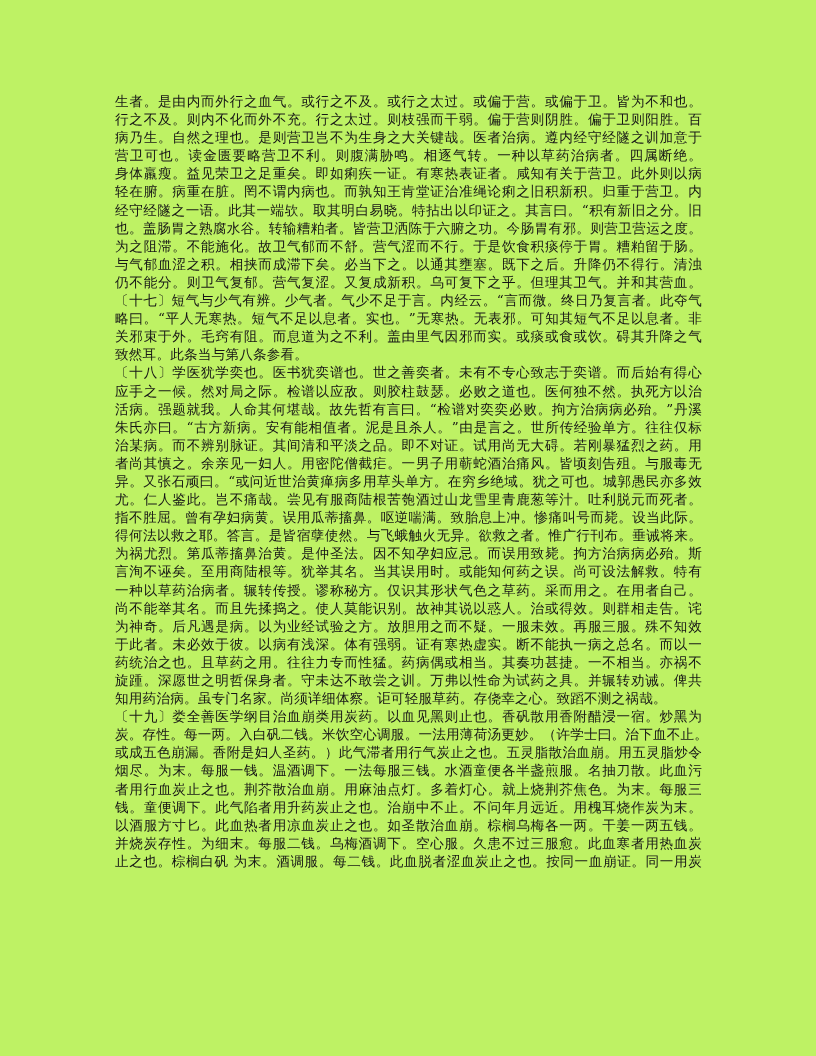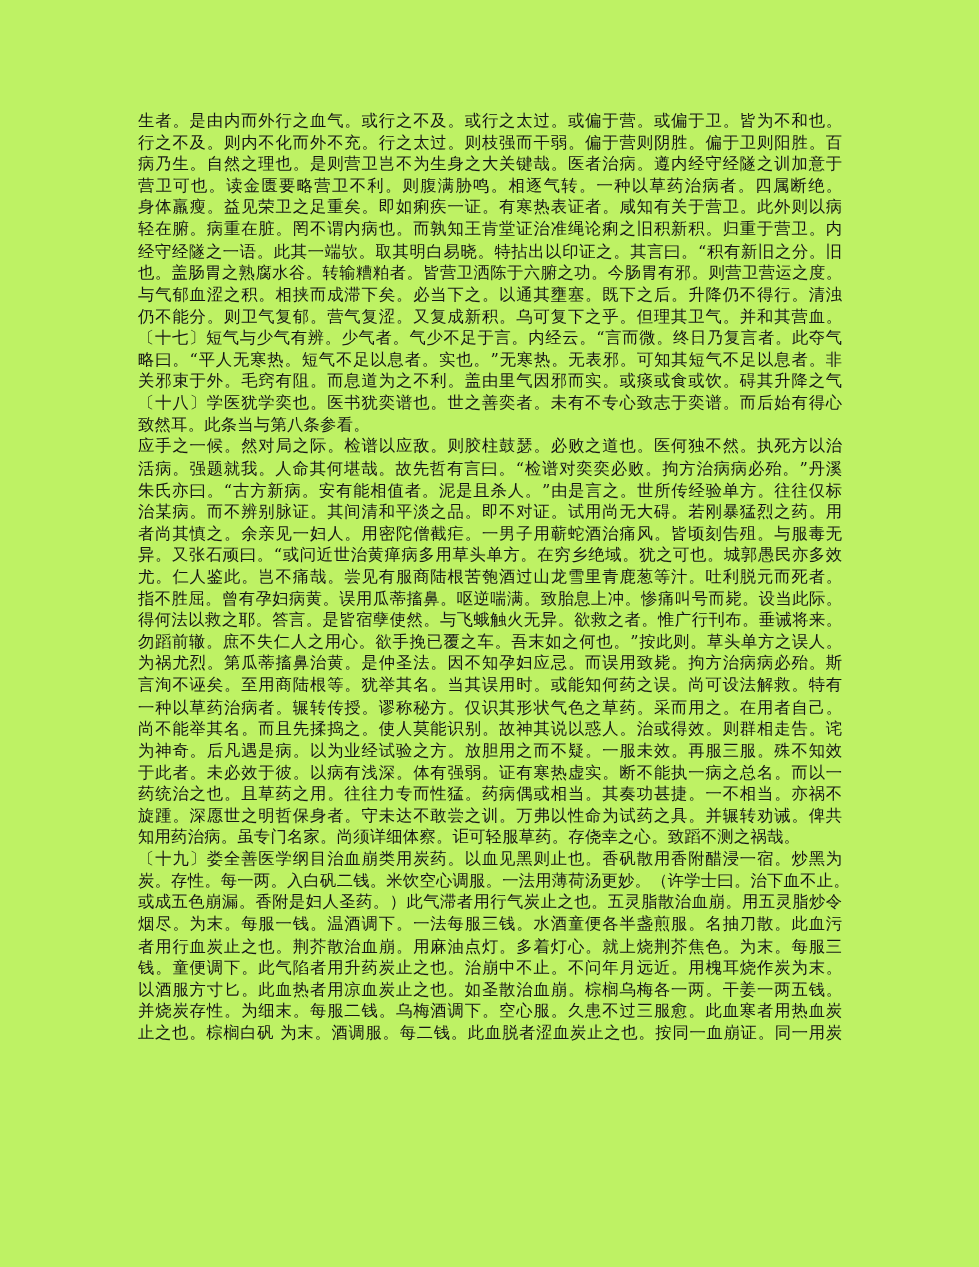--- a/index.html
+++ b/index.html
@@ -41,37 +41,37 @@
 <div class="page">
   <div class="text-block" id="text-block">
       <div class="line">生者。是由内而外行之血气。或行之不及。或行之太过。或偏于营。或偏于卫。皆为不和也。</div>
       <div class="line">行之不及。则内不化而外不充。行之太过。则枝强而干弱。偏于营则阴胜。偏于卫则阳胜。百</div>
       <div class="line">病乃生。自然之理也。是则营卫岂不为生身之大关键哉。医者治病。遵内经守经隧之训加意于</div>
       <div class="line">营卫可也。读金匮要略营卫不利。则腹满胁鸣。相逐气转。一种以草药治病者。四属断绝。</div>
       <div class="line">身体羸瘦。益见荣卫之足重矣。即如痢疾一证。有寒热表证者。咸知有关于营卫。此外则以病</div>
       <div class="line">轻在腑。病重在脏。罔不谓内病也。而孰知王肯堂证治准绳论痢之旧积新积。归重于营卫。内</div>
       <div class="line">经守经隧之一语。此其一端欤。取其明白易晓。特拈出以印证之。其言曰。“积有新旧之分。旧</div>
       <div class="line">也。盖肠胃之熟腐水谷。转输糟粕者。皆营卫洒陈于六腑之功。今肠胃有邪。则营卫营运之度。</div>
+      <div class="line">为之阻滞。不能施化。故卫气郁而不舒。营气涩而不行。于是饮食积痰停于胃。糟粕留于肠。</div>
       <div class="line">与气郁血涩之积。相挟而成滞下矣。必当下之。以通其壅塞。既下之后。升降仍不得行。清浊</div>
       <div class="line">仍不能分。则卫气复郁。营气复涩。又复成新积。乌可复下之乎。但理其卫气。并和其营血。</div>
       <div class="line">〔十七〕短气与少气有辨。少气者。气少不足于言。内经云。“言而微。终日乃复言者。此夺气</div>
       <div class="line">略曰。“平人无寒热。短气不足以息者。实也。”无寒热。无表邪。可知其短气不足以息者。非</div>
       <div class="line">关邪束于外。毛窍有阻。而息道为之不利。盖由里气因邪而实。或痰或食或饮。碍其升降之气</div>
+      <div class="line last">致然耳。此条当与第八条参看。</div>
       <div class="line">〔十八〕学医犹学奕也。医书犹奕谱也。世之善奕者。未有不专心致志于奕谱。而后始有得心</div>
-      <div class="line last">致然耳。此条当与第八条参看。</div>
       <div class="line">应手之一候。然对局之际。检谱以应敌。则胶柱鼓瑟。必败之道也。医何独不然。执死方以治</div>
       <div class="line">活病。强题就我。人命其何堪哉。故先哲有言曰。“检谱对奕奕必败。拘方治病病必殆。”丹溪</div>
       <div class="line">朱氏亦曰。“古方新病。安有能相值者。泥是且杀人。”由是言之。世所传经验单方。往往仅标</div>
       <div class="line">治某病。而不辨别脉证。其间清和平淡之品。即不对证。试用尚无大碍。若刚暴猛烈之药。用</div>
       <div class="line">者尚其慎之。余亲见一妇人。用密陀僧截疟。一男子用蕲蛇酒治痛风。皆顷刻告殂。与服毒无</div>
       <div class="line">异。又张石顽曰。“或问近世治黄瘅病多用草头单方。在穷乡绝域。犹之可也。城郭愚民亦多效</div>
       <div class="line">尤。仁人鉴此。岂不痛哉。尝见有服商陆根苦匏酒过山龙雪里青鹿葱等汁。吐利脱元而死者。</div>
       <div class="line">指不胜屈。曾有孕妇病黄。误用瓜蒂搐鼻。呕逆喘满。致胎息上冲。惨痛叫号而毙。设当此际。</div>
       <div class="line">得何法以救之耶。答言。是皆宿孽使然。与飞蛾触火无异。欲救之者。惟广行刊布。垂诫将来。</div>
-      <div class="line">勿蹈前辙。庶不失仁人之用心。欲手挽已覆之车。吾末如之何也。”按此则。草头单方之误人。</div>
       <div class="line">为祸尤烈。第瓜蒂搐鼻治黄。是仲圣法。因不知孕妇应忌。而误用致毙。拘方治病病必殆。斯</div>
       <div class="line">言洵不诬矣。至用商陆根等。犹举其名。当其误用时。或能知何药之误。尚可设法解救。特有</div>
       <div class="line">一种以草药治病者。辗转传授。谬称秘方。仅识其形状气色之草药。采而用之。在用者自己。</div>
       <div class="line">尚不能举其名。而且先揉捣之。使人莫能识别。故神其说以惑人。治或得效。则群相走告。诧</div>
       <div class="line">为神奇。后凡遇是病。以为业经试验之方。放胆用之而不疑。一服未效。再服三服。殊不知效</div>
       <div class="line">于此者。未必效于彼。以病有浅深。体有强弱。证有寒热虚实。断不能执一病之总名。而以一</div>
       <div class="line">药统治之也。且草药之用。往往力专而性猛。药病偶或相当。其奏功甚捷。一不相当。亦祸不</div>
       <div class="line">旋踵。深愿世之明哲保身者。守未达不敢尝之训。万弗以性命为试药之具。并辗转劝诫。俾共</div>
       <div class="line last">知用药治病。虽专门名家。尚须详细体察。讵可轻服草药。存侥幸之心。致蹈不测之祸哉。</div>
       <div class="line">〔十九〕娄全善医学纲目治血崩类用炭药。以血见黑则止也。香矾散用香附醋浸一宿。炒黑为</div>

